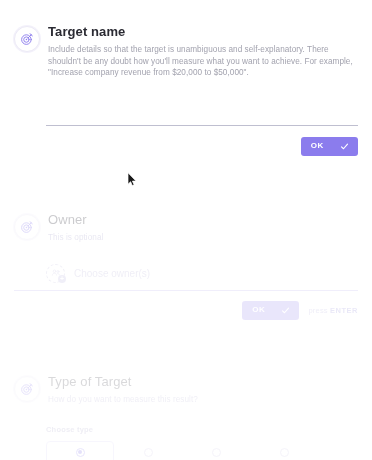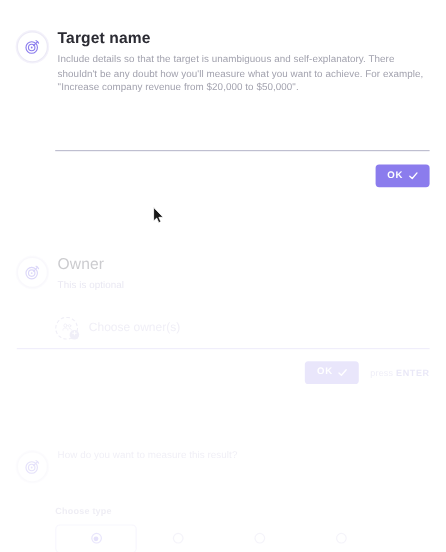--- a/index.html
+++ b/index.html
@@ -103,21 +103,21 @@
     display: flex;
     align-items: center;
     justify-content: flex-end;
     margin-top: 11px;
     padding-left: 32px;
   }
 
   .ok-btn {
     display: inline-flex;
     align-items: center;
-    gap: 4px;
+    gap: 16px;
     background: #8b7ced;
     color: #ffffff;
     border: none;
     border-radius: 3px;
     font-family: "Liberation Sans", sans-serif;
     font-size: 8px;
     font-weight: bold;
     letter-spacing: 0.6px;
     padding: 5px 9px 5px 10px;
     cursor: pointer;
@@ -343,20 +343,21 @@
       <span class="target-icon">
         <svg width="14" height="14" viewBox="0 0 24 24" fill="none" stroke="#8b7ced" stroke-width="1.6" stroke-linecap="round">
           <circle cx="11" cy="13" r="8.2"></circle>
           <circle cx="11" cy="13" r="4.6"></circle>
           <circle cx="11" cy="13" r="1.3" fill="#8b7ced" stroke="none"></circle>
           <path d="M13.6 10.4 L19.4 4.6"></path>
           <path d="M17.2 3.2 L19.4 4.6 L20.8 6.8"></path>
         </svg>
       </span>
       <div class="head-text">
+        <h2 class="step-title">Type of Target</h2>
         <p class="step-desc">How do you want to measure this result?</p>
       </div>
     </div>
 
     <div class="choose-type-label">Choose type</div>
 
     <div class="type-options">
       <div class="type-opt selected">
         <span class="radio"></span>
 

